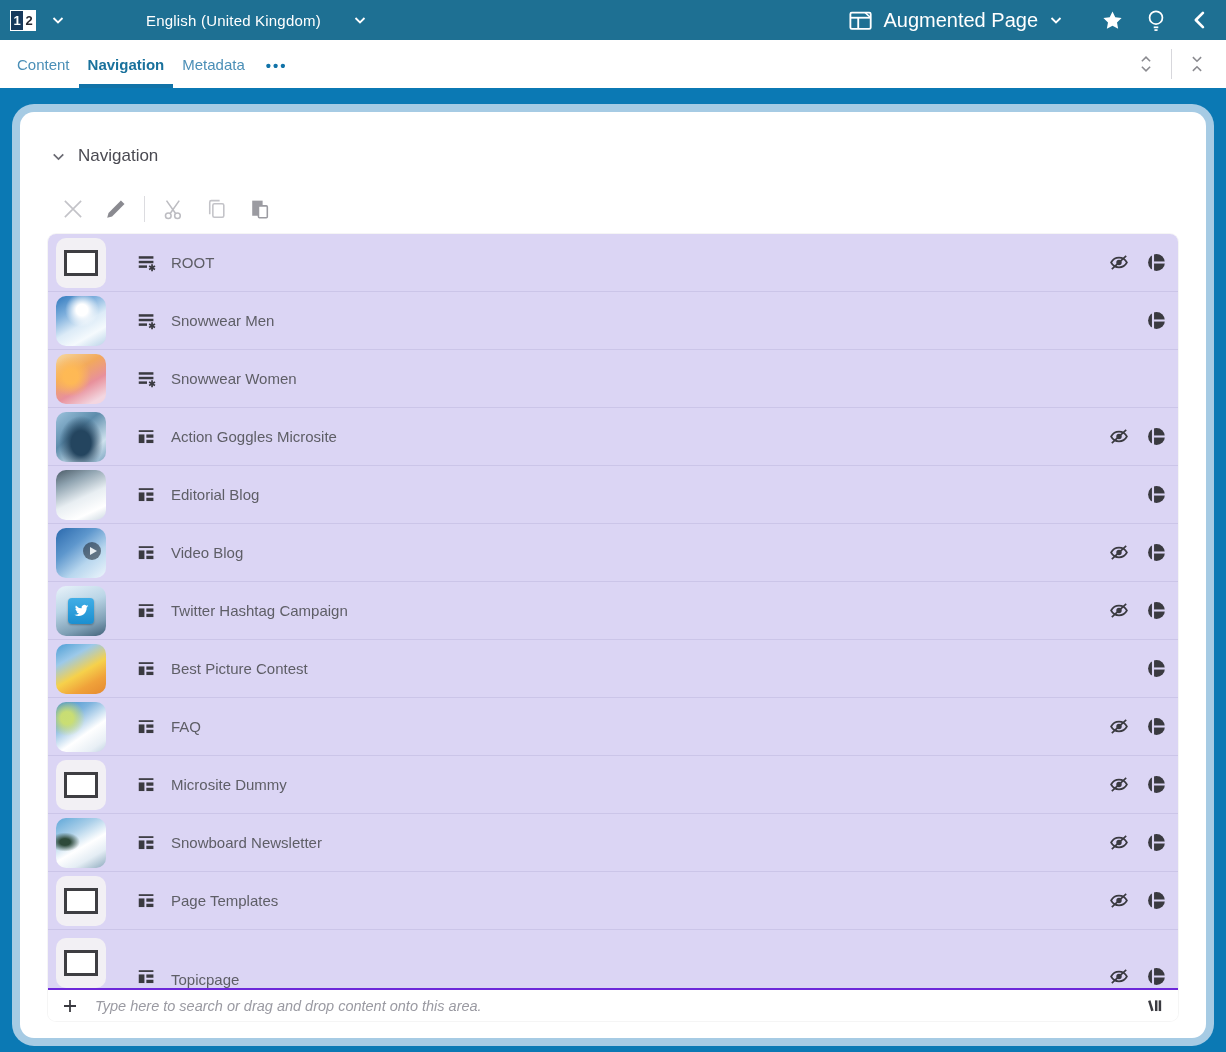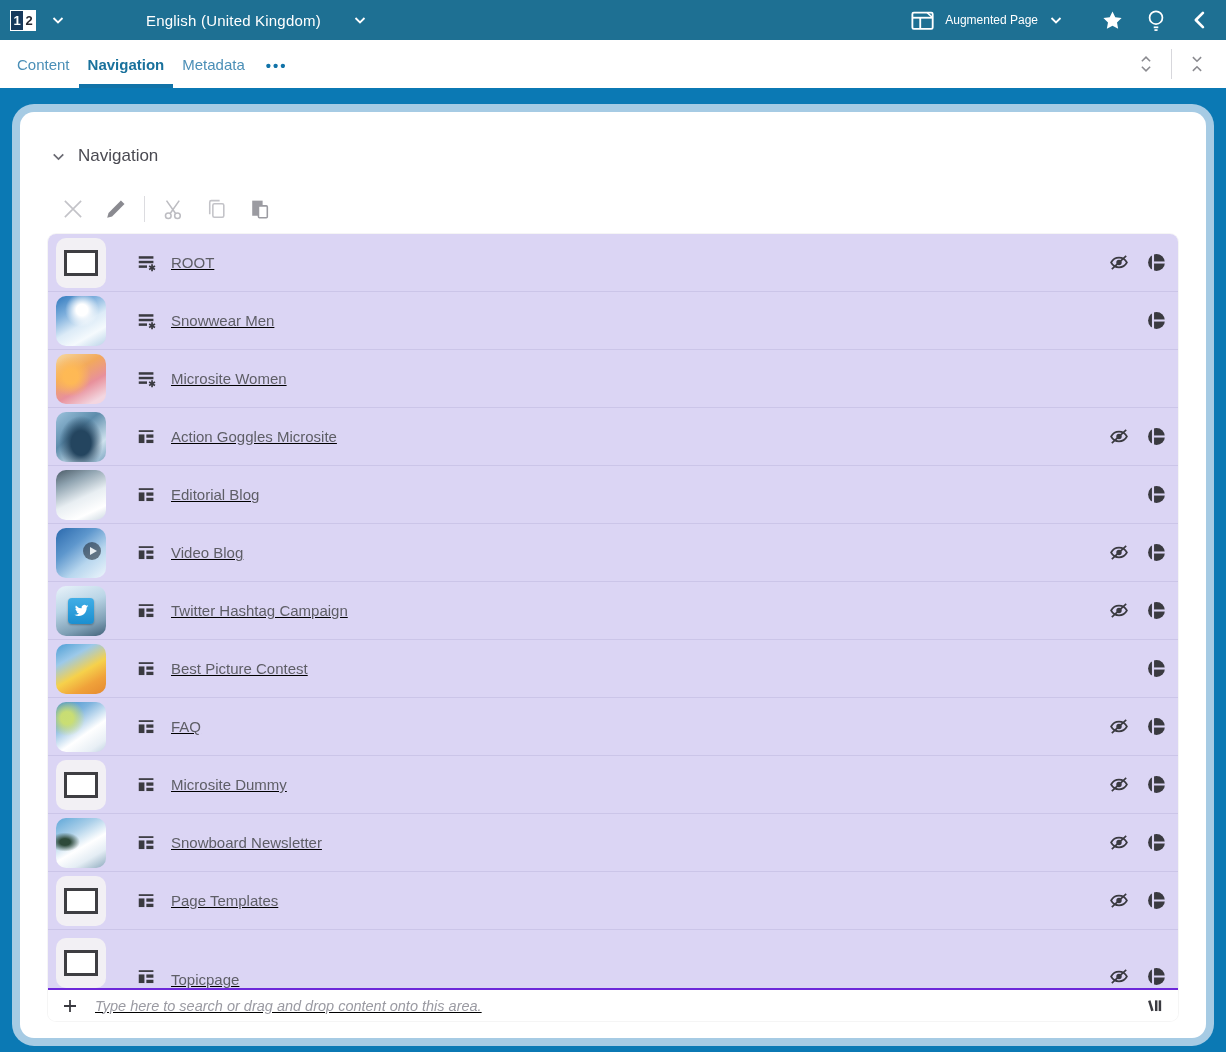--- a/index.html
+++ b/index.html
@@ -12,21 +12,21 @@
   .version-badge { display:flex; margin-left:10px; border:1.5px solid #fff; height:21px; cursor:pointer; }
   .version-badge .cell { width:12px; display:flex; align-items:center; justify-content:center;
     font-size:13px; font-weight:bold; }
   .version-badge .cell.dark { background:#16395C; color:#fff; }
   .version-badge .cell.light { background:#fff; color:#2b2b33; }
   .tb-chevron { margin-left:14px; cursor:pointer; display:flex; }
   .lang-select { display:flex; align-items:flex-start; gap:31px; margin-left:80px; cursor:pointer; }
   .lang-select .lang-label { font-size:15px; letter-spacing:.2px; }
   .tb-right { margin-left:auto; display:flex; align-items:center; gap:0; }
   .pagetype-select { display:flex; align-items:center; gap:10px; cursor:pointer; margin-right:26px; }
-  .pagetype-select .pt-label { font-size:12px; }
+  .pagetype-select .pt-label { font-size:20px; }
   .tb-iconbtn { width:44px; height:40px; display:flex; align-items:center; justify-content:center; cursor:pointer; }
 
   
   .tabbar { position:absolute; top:40px; left:0; width:100%; height:48px; background:#fff;
     display:flex; align-items:stretch; }
   .tabs { display:flex; padding-left:8px; }
   .tab { padding:0 9px; display:flex; align-items:center; font-size:15px;
     color:#4B8FB7; cursor:pointer; border-bottom:4px solid transparent; padding-top:4px; }
   .tab.active { color:#19719C; font-weight:bold; border-bottom-color:var(--accent-blue,#1173A8); }
   .tab-more { display:flex; align-items:center; padding:0 12px; cursor:pointer; color:var(--accent-blue,#1173A8);
@@ -41,21 +41,21 @@
     border-radius:14px; box-shadow:0 0 0 8px var(--card-ring,#A6CBE4); padding:24px 28px 8px 28px; }
 
   .section-header { display:flex; align-items:center; gap:11px; margin-left:2px; margin-top:10px; cursor:pointer; }
   .section-title { font-size:17px; color:#4A4A52; }
 
   .toolbar { display:flex; align-items:center; gap:10px; margin:28px 0 10px 8px; height:30px; }
   .tool-btn { width:33px; height:30px; display:flex; align-items:center; justify-content:center; cursor:pointer; }
   .tool-divider { width:1px; height:26px; background:#dcdce0; margin:0 2px; }
 
   
-  .nav-list-wrap { border-radius:8px; overflow:hidden; box-shadow:0 0 0 1px rgba(0,0,0,0.04);text-decoration:underline; }
+  .nav-list-wrap { border-radius:8px; overflow:hidden; box-shadow:0 0 0 1px rgba(0,0,0,0.04); }
   .row { height:58px; background:var(--row-bg,#DBD5F4); display:flex; align-items:center;
     border-bottom:1px solid #CBC5E8; cursor:pointer; }
   .row:last-of-type { border-bottom:none;align-items:flex-end; }
   .thumb { width:50px; height:50px; border-radius:10px; margin-left:8px; flex:0 0 50px;
     position:relative; overflow:hidden; }
   .type-icon { margin-left:29px; display:flex; width:24px; justify-content:center; }
   .row-label { margin-left:12px; font-size:15px; color:#5E5E66; }
   .row-icons { margin-left:auto; display:flex; align-items:center; gap:13px; padding-right:10px; }
   .ricon { display:flex; align-items:center; justify-content:center; width:24px; height:24px; }
 
@@ -306,21 +306,21 @@
                   <rect x="3" y="9.6" width="16" height="2.7"></rect>
                   <rect x="3" y="14.6" width="9" height="2.7"></rect>
                 </g>
      <g stroke="#3A3A40" stroke-width="1.9">
                   <line x1="17.5" y1="13.4" x2="17.5" y2="21"></line>
                   <line x1="14.3" y1="15.3" x2="20.7" y2="19.1"></line>
                   <line x1="20.7" y1="15.3" x2="14.3" y2="19.1"></line>
                 </g>
               </svg>
             </span>
-    <span class="row-label">Microsite Women</span>
+    <span class="row-label">Snowwear Women</span>
     <span class="row-icons">
       
       
     </span>
           </div>
           <div class="row">
     <div class="thumb thumb--goggles"></div>
     <span class="type-icon">
               <svg width="22" height="22" viewBox="0 0 24 24" fill="#3A3A40">
      <rect x="3" y="4.6" width="16" height="1.9"></rect>

